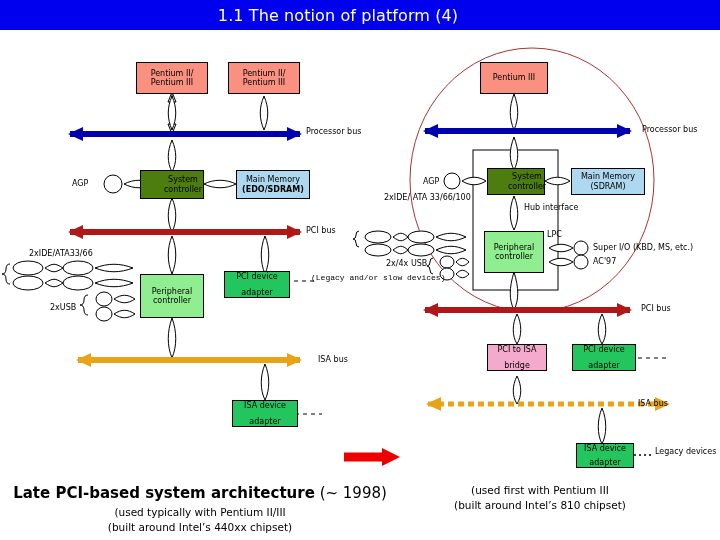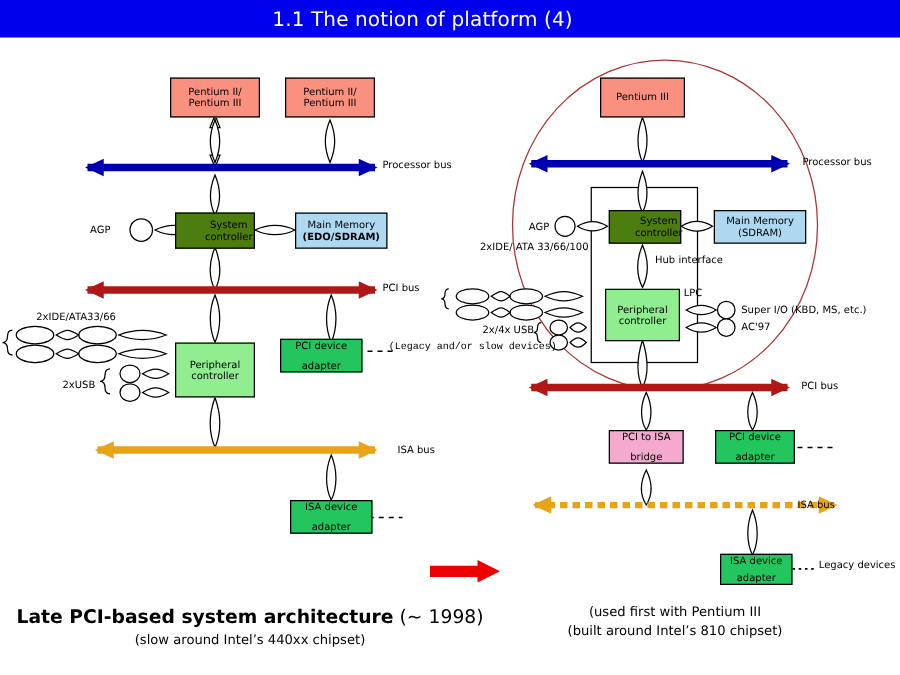--- a/index.html
+++ b/index.html
@@ -352,21 +352,22 @@
     <span>adapter</span>
   </div>
 
   <div class="lbl c" style="left:655px;top:447px;">
     <span>Legacy</span>
     <span>devices</span>
   </div>
 
   <div class="cap" style="left:0px;top:483px;width:400px;">
     <div class="hd"><span>Late PCI-based system architecture</span><span class="thin"> (~ 1998)</span></div>
-    <div class="sub">(slow around Intel’s 440xx chipset)</div>
+    <div class="sub">(used typically with Pentium II/III</div>
+    <div class="sub">(built around Intel’s 440xx chipset)</div>
   </div>
 
   <div class="cap" style="left:360px;top:483px;width:360px;">
     <div class="sub">(used first with Pentium III</div>
     <div class="sub">(built around Intel’s 810 chipset)</div>
   </div>
 
 </div>
 
 </body></html>

